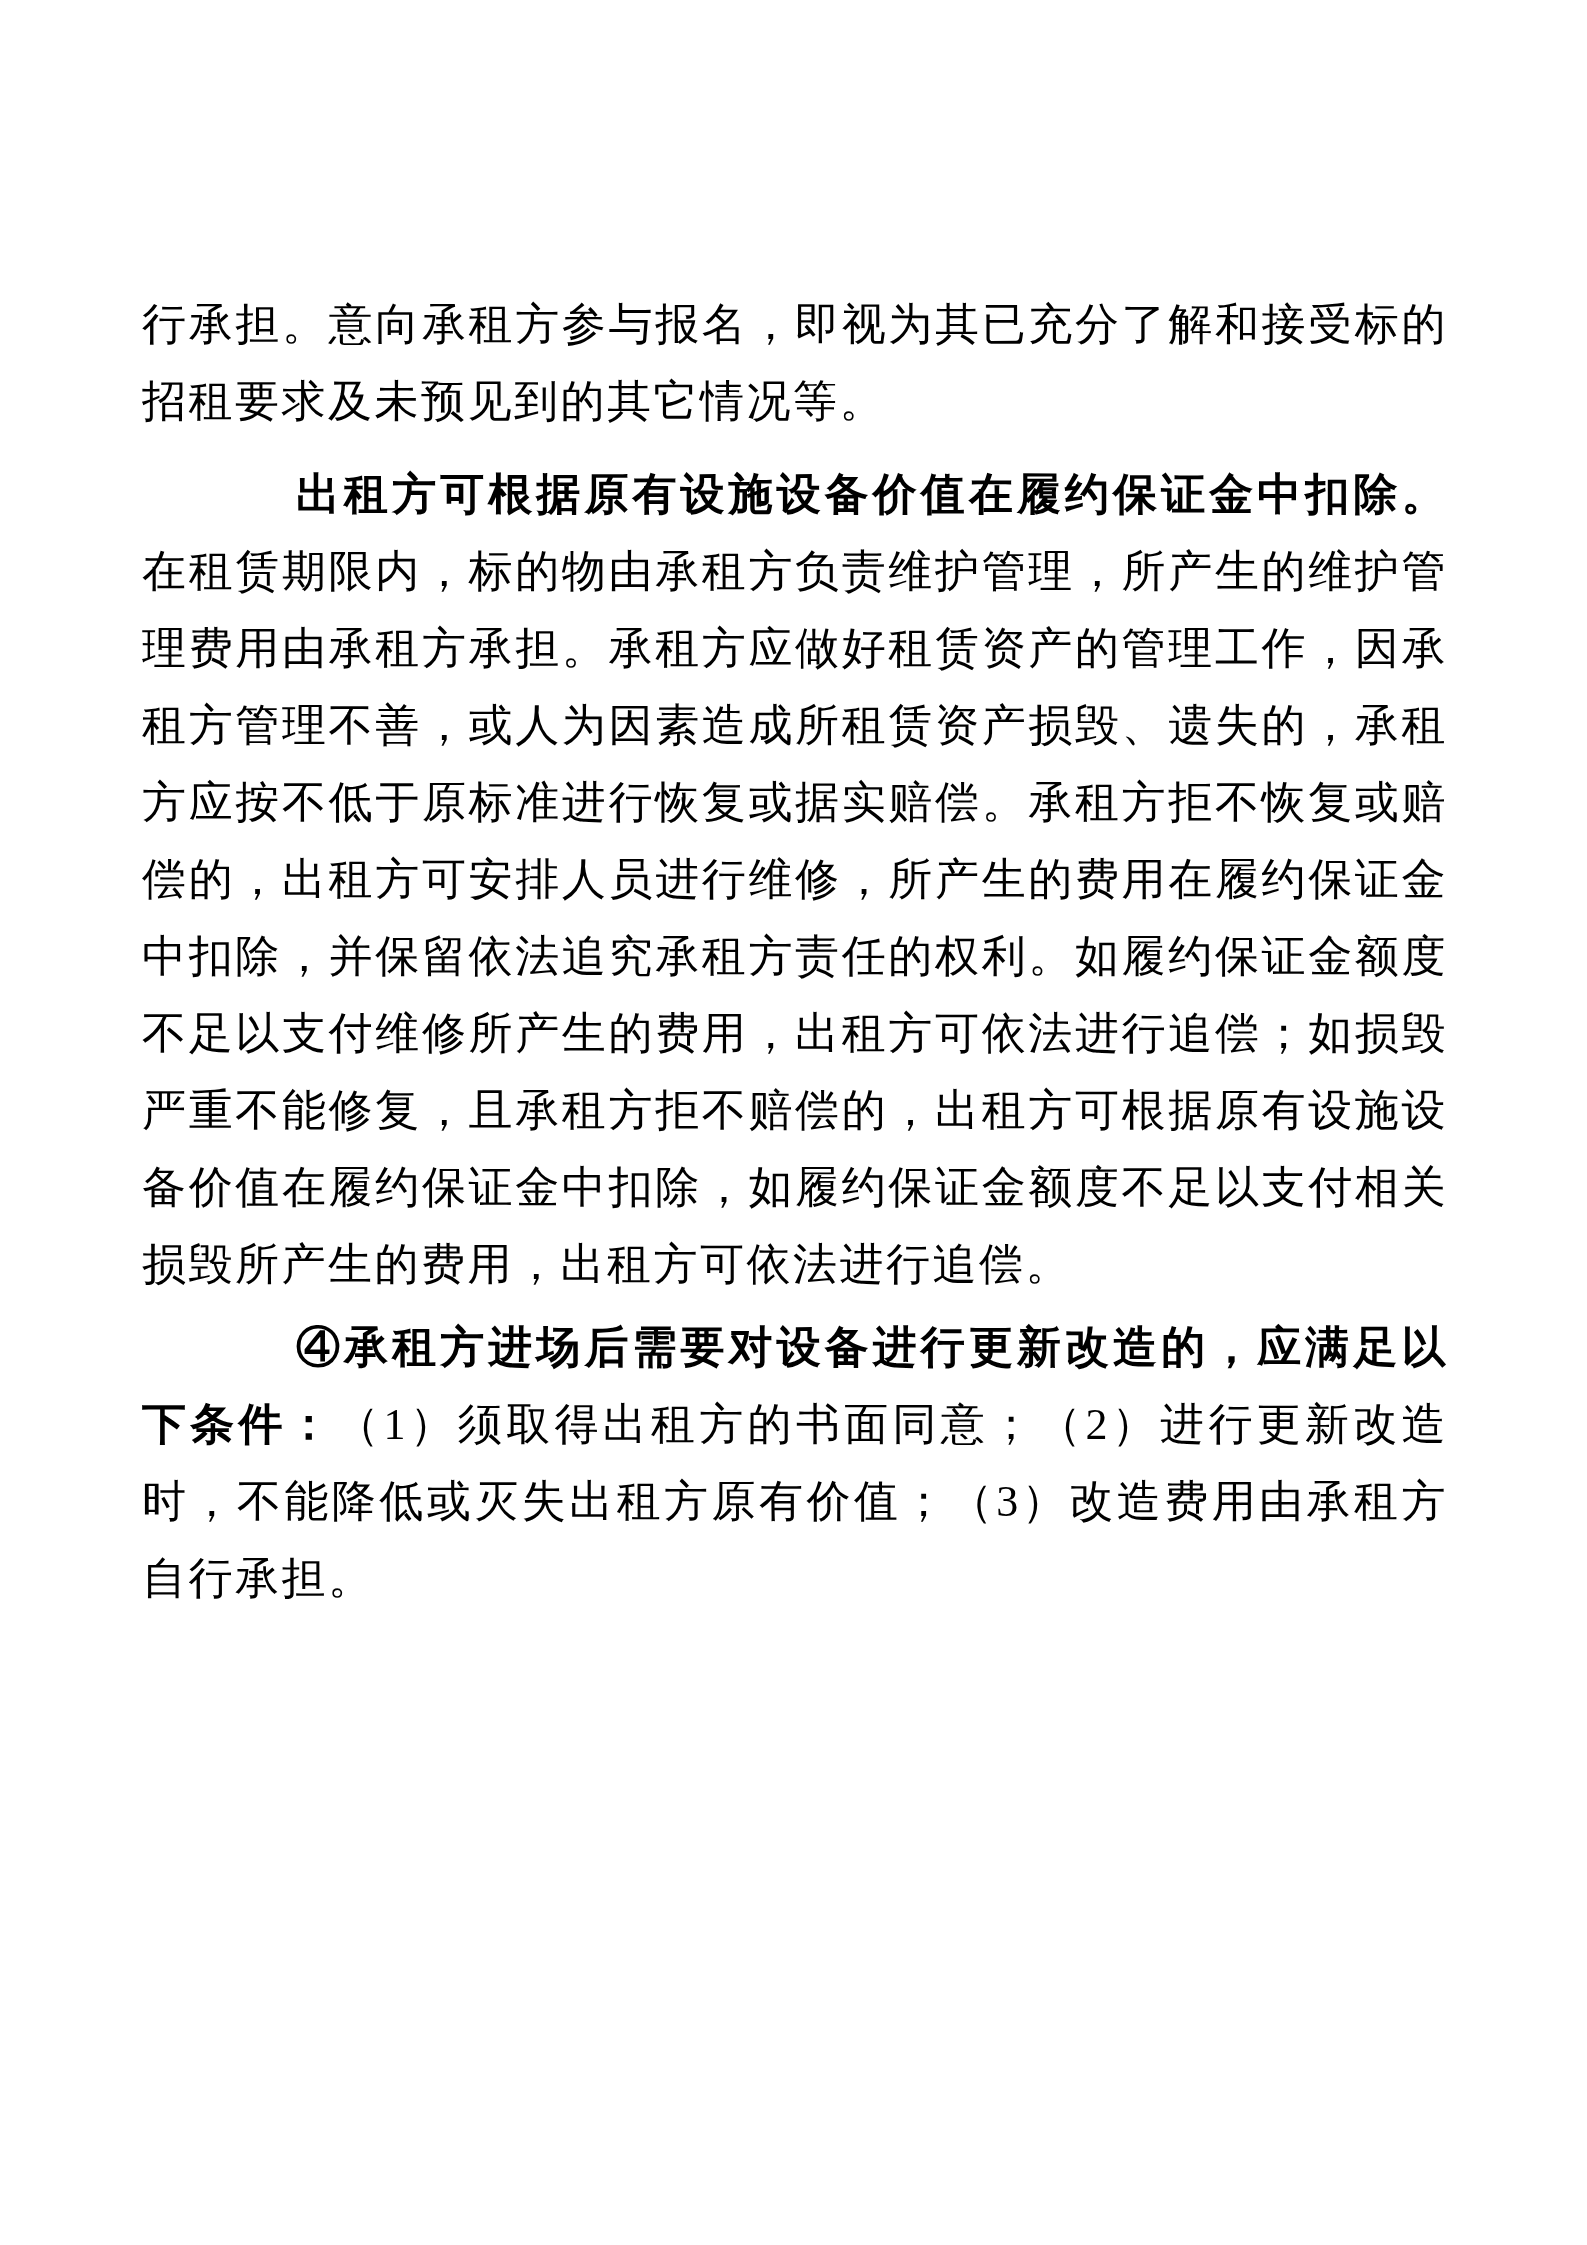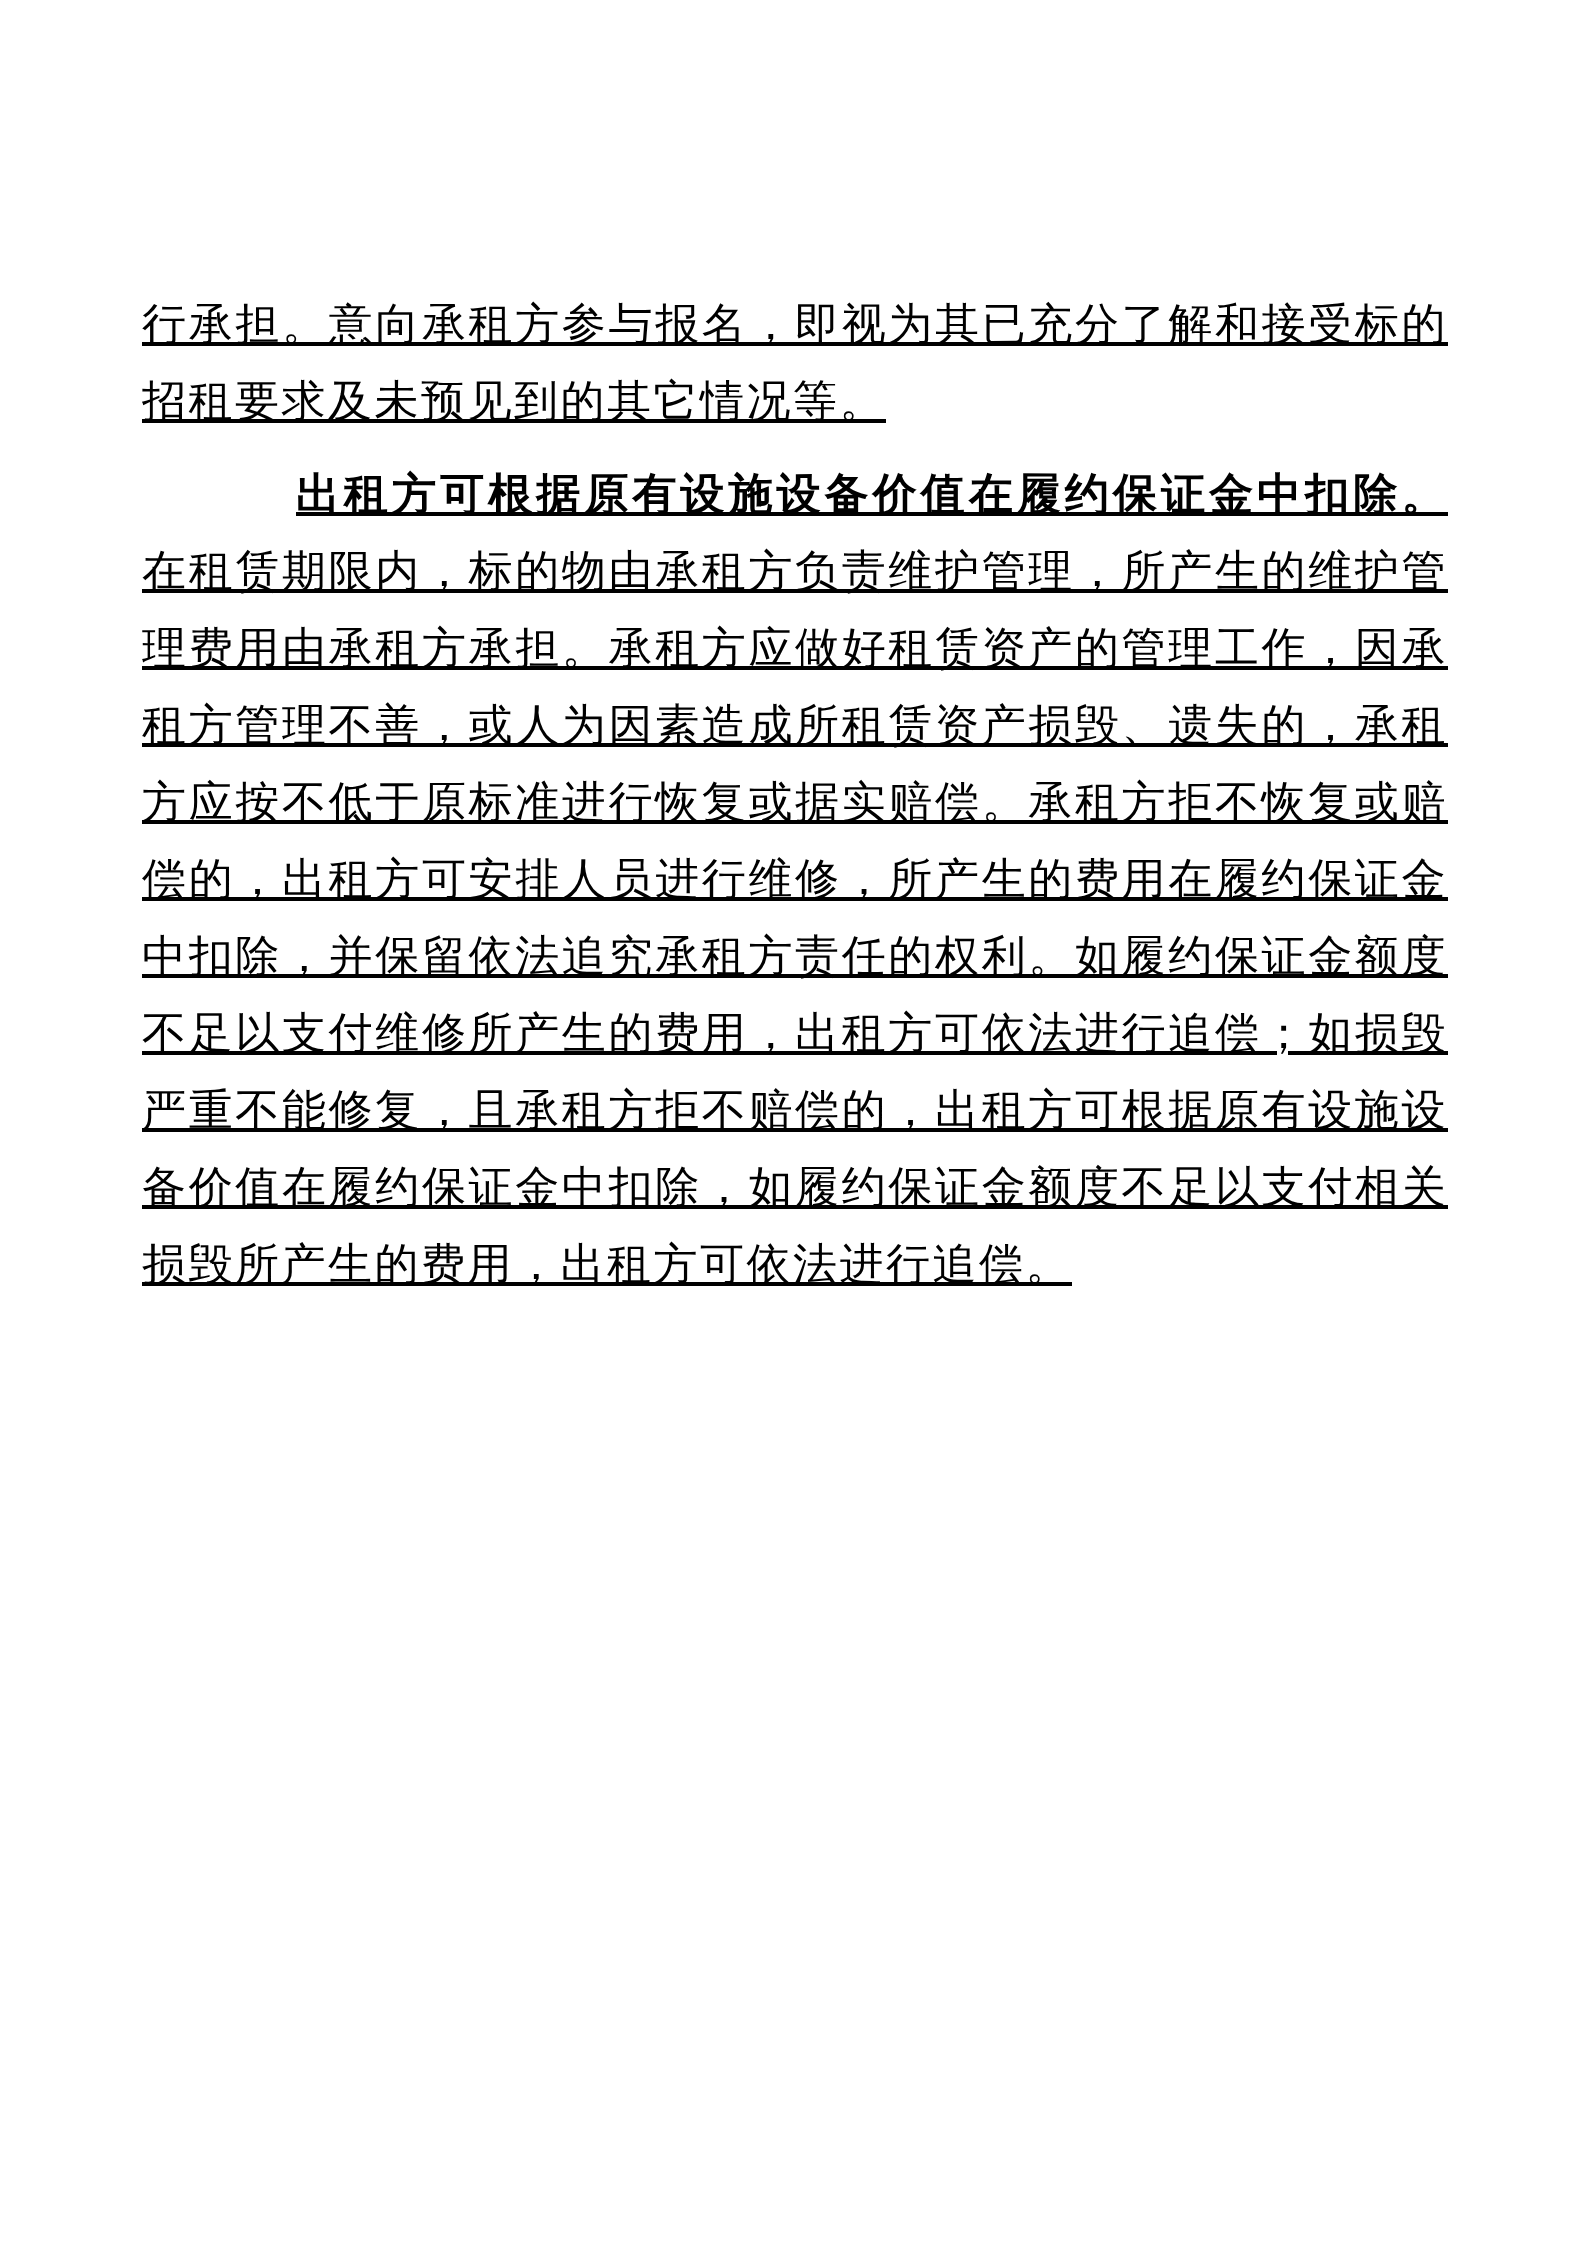--- a/index.html
+++ b/index.html
@@ -1,15 +1,15 @@
 <!DOCTYPE html>
 <html><head>
 <meta charset="utf-8">
 <style>
-  * { margin: 0; padding: 0; box-sizing: border-box; text-decoration: underline; }
+  * { margin: 0; padding: 0; box-sizing: border-box; }
   html, body { background: #ffffff; }
   .page {
     position: relative;
     width: 1587px;
     height: 2245px;
     background: #ffffff;
     color: #000000;
     font-family: "Liberation Serif", "DejaVu Serif", serif;
     overflow: hidden;
   }
@@ -35,15 +35,16 @@
 <body>
 
 <div class="page">
   <div class="content">
 
     <p class="para"><span class="body-text">行承担。意向承租方参与报名，即视为其已充分了解和接受标的招租要求及未预见到的其它情况等。</span></p>
 
 
     <p class="para indent space-before-lg"><span class="lead">出租方可根据原有设施设备价值在履约保证金中扣除。</span><span class="body-text">在租赁期限内，标的物由承租方负责维护管理，所产生的维护管理费用由承租方承担。承租方应做好租赁资产的管理工作，因承租方管理不善，或人为因素造成所租赁资产损毁、遗失的，承租方应按不低于原标准进行恢复或据实赔偿。承租方拒不恢复或赔偿的，出租方可安排人员进行维修，所产生的费用在履约保证金中扣除，并保留依法追究承租方责任的权利。如履约保证金额度不足以支付维修所产生的费用，出租方可依法进行追偿；如损毁严重不能修复，且承租方拒不赔偿的，出租方可根据原有设施设备价值在履约保证金中扣除，如履约保证金额度不足以支付相关损毁所产生的费用，出租方可依法进行追偿。</span></p>
 
+    <p class="para indent space-before-sm"><span class="lead">④承租方进场后需要对设备进行更新改造的，应满足以下条件：</span><span class="body-text">（1）须取得出租方的书面同意；（2）进行更新改造时，不能降低或灭失出租方原有价值；（3）改造费用由承租方自行承担。</span></p>
 
   </div>
 </div>
 
 </body></html>

